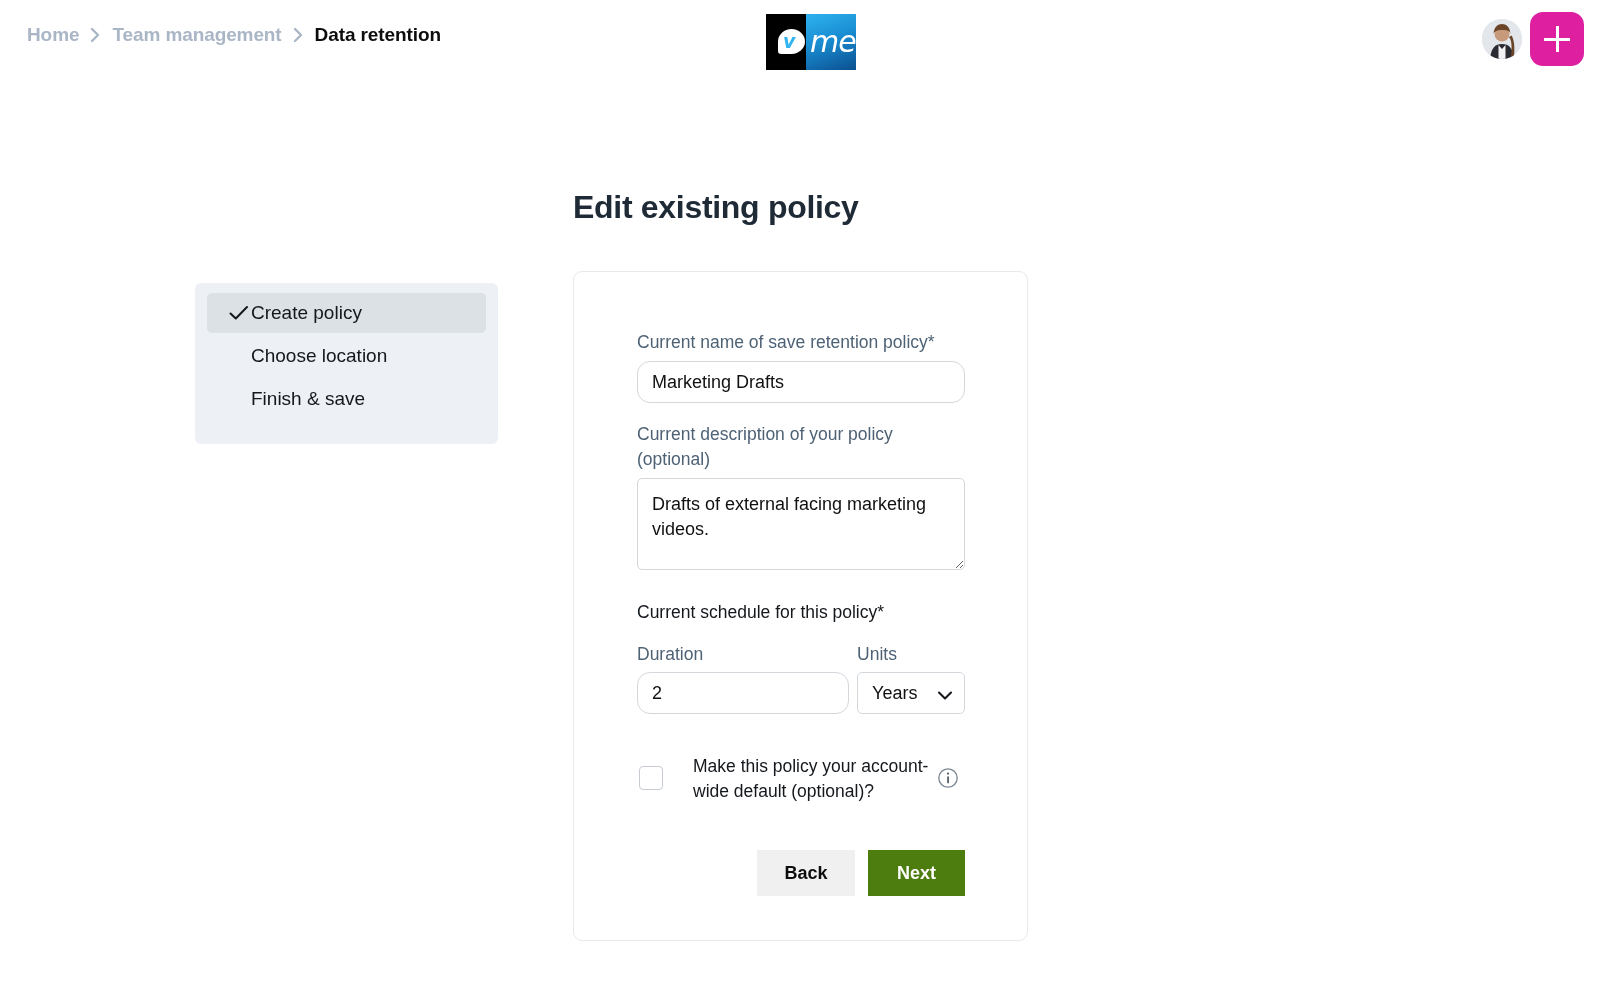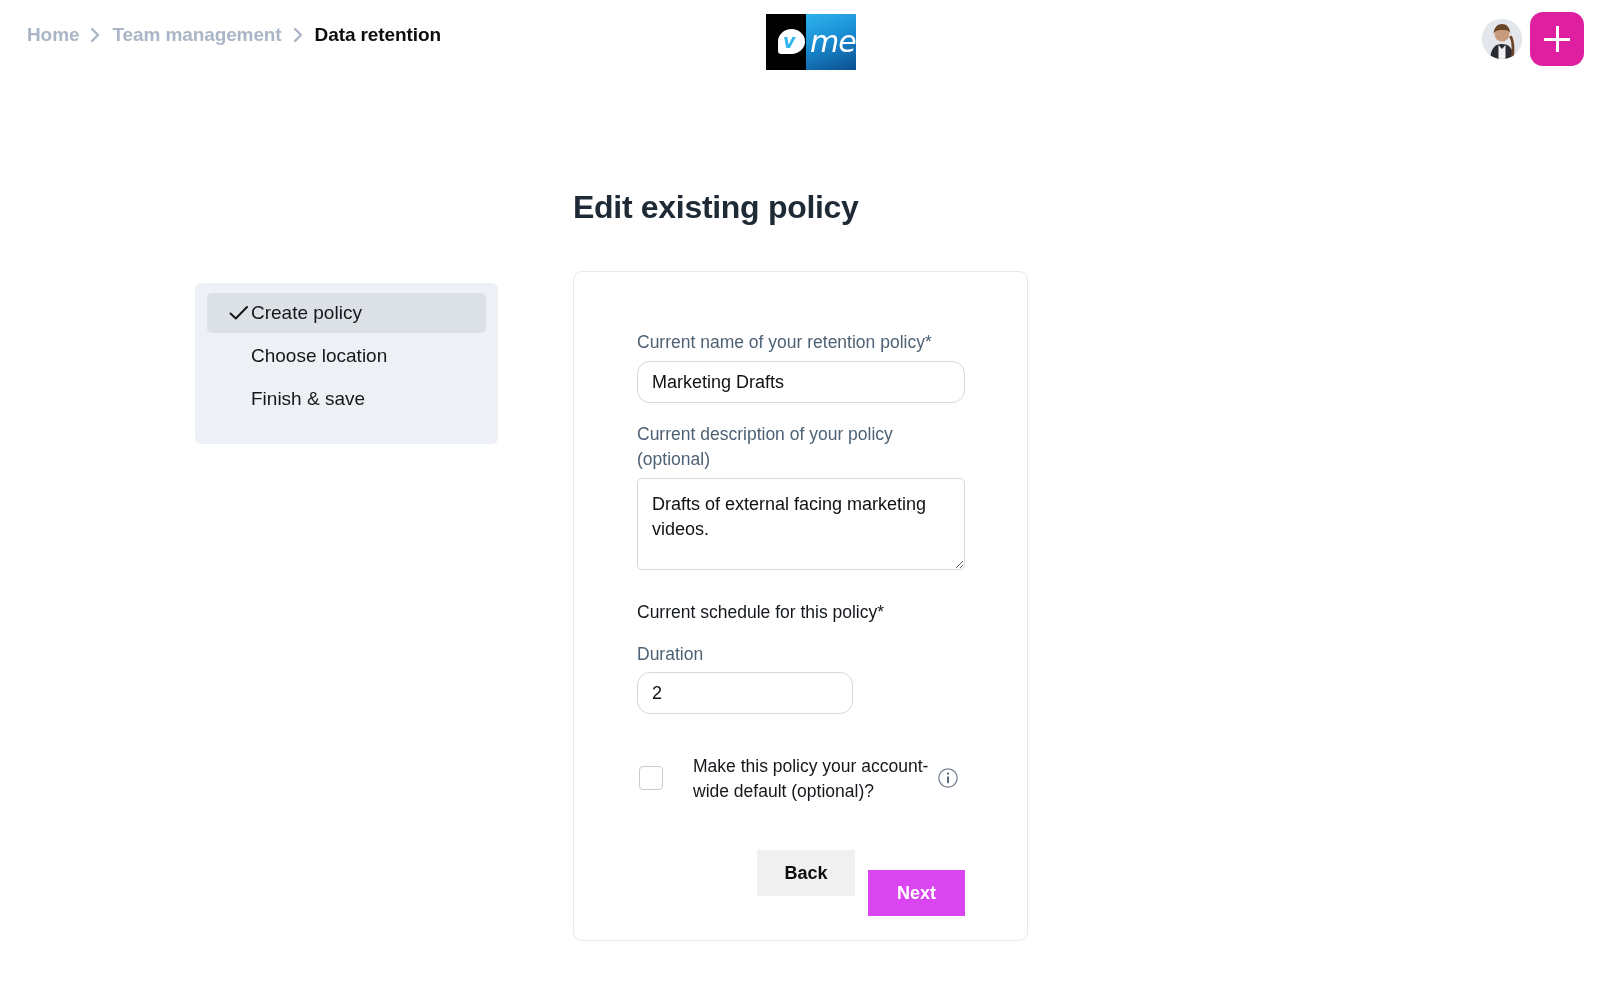--- a/index.html
+++ b/index.html
@@ -314,23 +314,22 @@
     cursor: pointer;
     font-family: "Liberation Sans", sans-serif;
   }
   .btn-back {
     width: 98px;
     background: #f0f0f0;
     color: #0d0d0d;
   }
   .btn-next {
     width: 97px;
-    background: #d946ef;
+    background: #4d7c0f;
     color: #ffffff;
-    margin-top: 20px;
   }
 </style>
 </head>
 <body>
 
 <div class="header">
 
   <div class="breadcrumb">
     <span class="crumb-link">Home</span>
     <span class="crumb-sep">
@@ -387,36 +386,47 @@
     <span class="step-label">Choose location</span>
   </div>
   <div class="step plain">
     <span class="step-label">Finish &amp; save</span>
   </div>
 </div>
 
 <div class="card">
   <div class="form">
 
-    <div class="field-label">Current name of your retention policy*</div>
+    <div class="field-label">Current name of save retention policy*</div>
     <input class="text-input" type="text" value="Marketing Drafts" style="">
 
     <div class="spacer-1"></div>
 
     <div class="field-label">Current description of your policy (optional)</div>
     <textarea class="textarea" style="">Drafts of external facing marketing videos.</textarea>
 
     <div class="spacer-2"></div>
 
     <div class="field-label-dark">Current schedule for this policy*</div>
 
     <div class="schedule-row">
       <div class="duration-col">
         <div class="sub-label">Duration</div>
         <input class="text-input" type="text" value="2" style="">
+      </div>
+      <div class="units-col">
+        <div class="sub-label">Units</div>
+        <div class="select-wrap">
+          <select class="select-input"><option value="Days">Days</option><option value="Months">Months</option><option value="Years" selected="">Years</option></select>
+          <span class="select-chevron">
+            <svg width="16" height="11" viewBox="0 0 16 11">
+                <path d="M2 2.5 L8 8.5 L14 2.5" fill="none" stroke="#14181c" stroke-width="2.1" stroke-linecap="round" stroke-linejoin="round"></path>
+              </svg>
+          </span>
+        </div>
       </div>
     </div>
 
     <div class="checkbox-row">
       <div class="checkbox"></div>
       <div class="checkbox-label">Make this policy your account-wide default (optional)?</div>
       <span class="info-icon">
         <svg width="22" height="22" viewBox="0 0 22 22">
           <circle cx="11" cy="11" r="9.2" fill="none" stroke="#7a8591" stroke-width="1.3"></circle>
           <circle cx="11" cy="6.6" r="1.05" fill="#4a555f"></circle>

